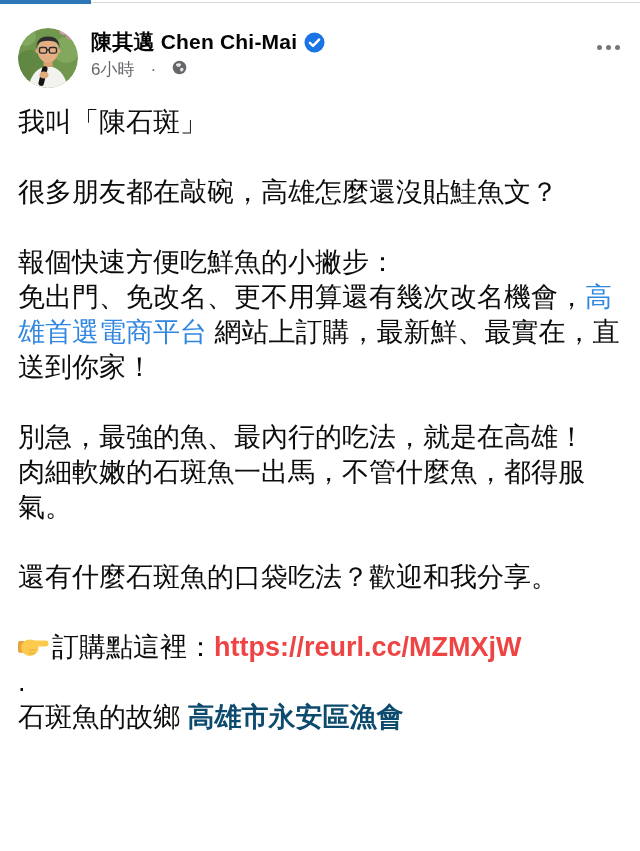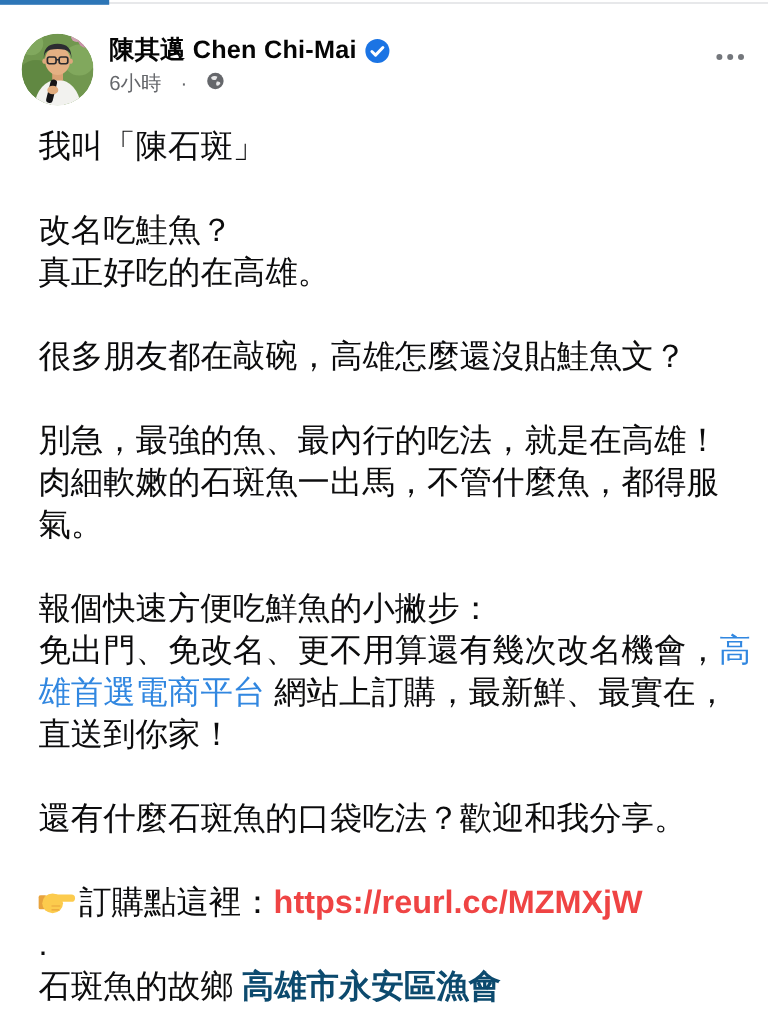--- a/index.html
+++ b/index.html
@@ -20,21 +20,21 @@
   .hinfo { margin-left:13px; flex:1 1 auto; min-width:0; }
   .name-row { display:flex; align-items:center; gap:7px; }
   .name { font-size:21px; font-weight:700; color:#050505; line-height:28px; text-decoration:none; letter-spacing:.2px;text-align:right; }
   .badge { display:flex; align-items:center; }
   .meta { display:flex; align-items:center; gap:16px; font-size:17px; color:#65676b; margin-top:2px; }
   .meta a { color:#65676b; text-decoration:none; }
   .menu-btn { display:flex; gap:4px; align-items:center; padding:12px 2px; cursor:pointer; margin-top:5px; }
   .menu-btn i { width:5px; height:5px; border-radius:50%; background:#74777c; display:block; }
 
   
-  .body { padding:17px 12px 0 32px; font-size:27px; line-height:35px; color:#0c0c0d; }
+  .body { padding:17px 12px 0 18px; font-size:27px; line-height:35px; color:#0c0c0d; }
   .body p { margin:0 0 35px 0; white-space:pre-line; overflow-wrap:break-word; }
   .body p.mb40 { }
   .body p.tight { margin-bottom:0; }
   .body a { text-decoration:none; }
   .link-entity { color:#3187e0; }
   .link-url { color:#ef4444; font-weight:700; }
   .link-tag { color:#0c4a6e;font-weight:bold; }
   .hand { display:inline-block; width:31px; height:27px; vertical-align:-3px; margin-right:3px; }
 </style>
 </head>
@@ -104,27 +104,25 @@
 
     <div class="menu-btn">
       <i></i>
       <i></i>
       <i></i>
     </div>
   </div>
 
   <div class="body">
     <p>我叫「陳石斑」</p>
-    <p>改名吃鮭魚？
-真正好吃的在高雄。</p>
     <p>很多朋友都在敲碗，高雄怎麼還沒貼鮭魚文？</p>
+    <p><span>報個快速方便吃鮮魚的小撇步：
+免出門、免改名、更不用算還有幾次改名機會，</span><a href="#" class="link-entity">高雄首選電商平台</a><span> 網站上訂購，最新鮮、最實在，直送到你家！</span></p>
     <p>別急，最強的魚、最內行的吃法，就是在高雄！
 肉細軟嫩的石斑魚一出馬，不管什麼魚，都得服氣。</p>
-    <p><span>報個快速方便吃鮮魚的小撇步：
-免出門、免改名、更不用算還有幾次改名機會，</span><a href="#" class="link-entity">高雄首選電商平台</a><span> 網站上訂購，最新鮮、最實在，直送到你家！</span></p>
     <p class="mb40">還有什麼石斑魚的口袋吃法？歡迎和我分享。</p>
     <p class="tight"><span class="hand"><svg viewBox="0 0 34 28" width="31" height="27">
         <rect x="0" y="9" width="8" height="13" rx="2" fill="#e8a33d"></rect>
         <ellipse cx="13" cy="16.5" rx="9.5" ry="9" fill="#fccb4d"></ellipse>
         <rect x="12" y="8.5" width="21.5" height="6.6" rx="3.3" fill="#fccb4d"></rect>
         <path d="M12 19 h8 M12 22.5 h7" stroke="#e8a33d" stroke-width="1" fill="none"></path>
       </svg></span><span>訂購點這裡：</span><a href="#" class="link-url">https://reurl.cc/MZMXjW</a></p>
     <p class="tight">.</p>
     <p class="tight"><span>石斑魚的故鄉 </span><a href="#" class="link-tag">高雄市永安區漁會</a></p>
   </div>

